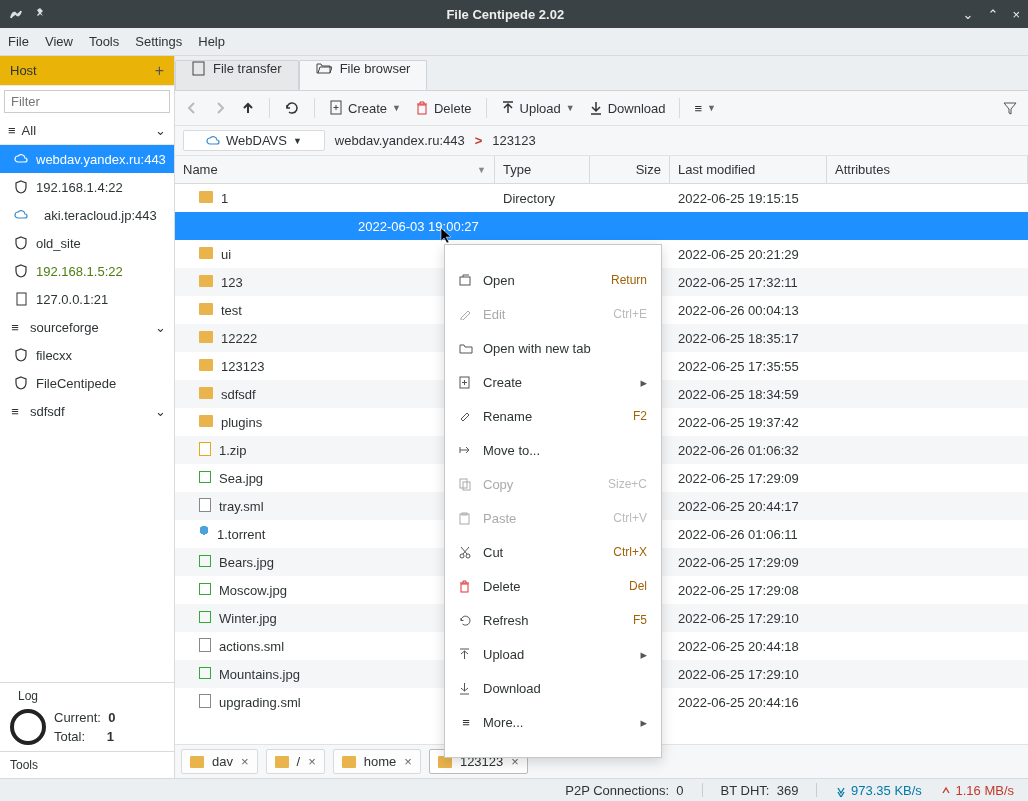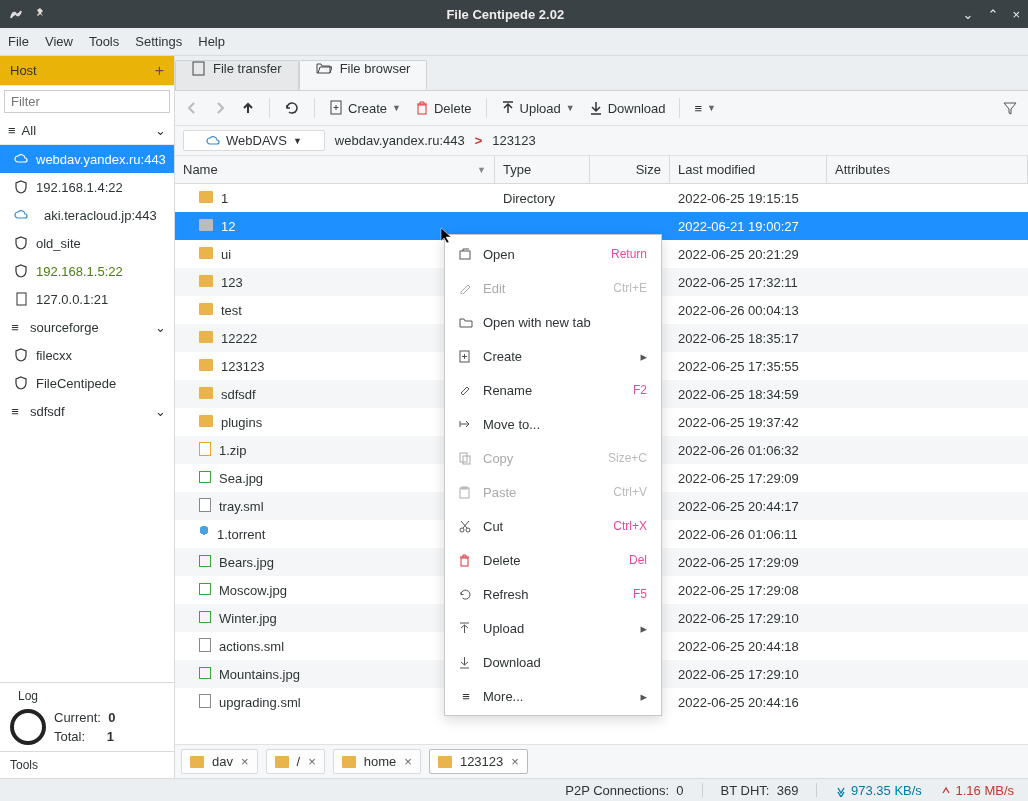--- a/index.html
+++ b/index.html
@@ -69,26 +69,26 @@
 .row .cell.col-size { text-align: right; }
 .fi { width: 14px; height: 12px; display: inline-block; }
 .fi.folder { background: #e9b44c; border-radius: 1px; position: relative; }
 .fi.folder.gray { background: #bbb; }
 .fi.file { border: 1px solid #888; background: #fff; width: 12px; height: 14px; }
 .fi.img { border: 1px solid #3a3; width: 12px; height: 12px; }
 .fi.zip { border: 1px solid #e6a817; width: 12px; height: 14px; background:#fff; }
 .fi.torrent { width: 10px; height: 14px; background: radial-gradient(circle at 50% 30%, #4aa3df 40%, transparent 41%); }
 
 
-.ctxmenu { position: absolute; left: 444px; top: 234px; width: 218px; background: #fff; border: 1px solid #c8c8c8; box-shadow: 0 4px 12px rgba(0,0,0,0.15); z-index: 100; padding: 2px 0;}
+.ctxmenu { position: absolute; left: 444px; top: 244px; width: 218px; background: #fff; border: 1px solid #c8c8c8; box-shadow: 0 4px 12px rgba(0,0,0,0.15); z-index: 100; padding: 18px 0;}
 .ctxmenu .item { height: 34px; display: flex; align-items: center; padding: 0 14px; gap: 10px; cursor: default; }
 .ctxmenu .item.disabled { color: #aaa; }
 .ctxmenu .item .icon { width: 14px; text-align: center; }
 .ctxmenu .item .label { flex: 1; }
-.ctxmenu .item .sc { color: #ec4899; font-size: 12px; }
+.ctxmenu .item .sc { color: #a16207; font-size: 12px; }
 .ctxmenu .item.disabled .sc { color: #bbb; }
 .ctxmenu .item .arrow { color: #555; }
 
 
 .pathtabs { height: 34px; background: #f6f7f8; display: flex; align-items: center; padding: 0 6px; gap: 8px; border-top: 1px solid #e0e2e4;}
 .ptab { display: flex; align-items: center; gap: 8px; padding: 4px 8px; border: 1px solid #d8dadc; border-radius: 2px; background:#fdfdfd;}
 .ptab.active { background: #fff; border-color: #bbb; }
 .ptab .close { color: #666; cursor: default; }
 
 
@@ -366,27 +366,23 @@
             <div class="cell col-name">
               <span><span class="fi folder"></span></span>
               <span>1</span>
             </div>
             <div class="cell col-type">Directory</div>
             <div class="cell col-size"></div>
             <div class="cell col-date">2022-06-25 19:15:15</div>
             <div class="cell col-attr"></div>
           </div>
           <div class="row selected">
-            <div class="cell col-name">
-              <span><span class="fi folder gray"></span></span>
-              <span>12</span>
-            </div>
-            <div class="cell col-type"></div>
-            <div class="cell col-size"></div>
-            <div class="cell col-date">2022-06-21 19:00:27</div>
+            <div class="cell col-type"></div>
+            <div class="cell col-size"></div>
+            <div class="cell col-date">2022-06-03 19:00:27</div>
             <div class="cell col-attr"></div>
           </div>
           <div class="row">
             <div class="cell col-name">
               <span><span class="fi folder"></span></span>
               <span>ui</span>
             </div>
             <div class="cell col-type"></div>
             <div class="cell col-size"></div>
             <div class="cell col-date">2022-06-25 20:21:29</div>

